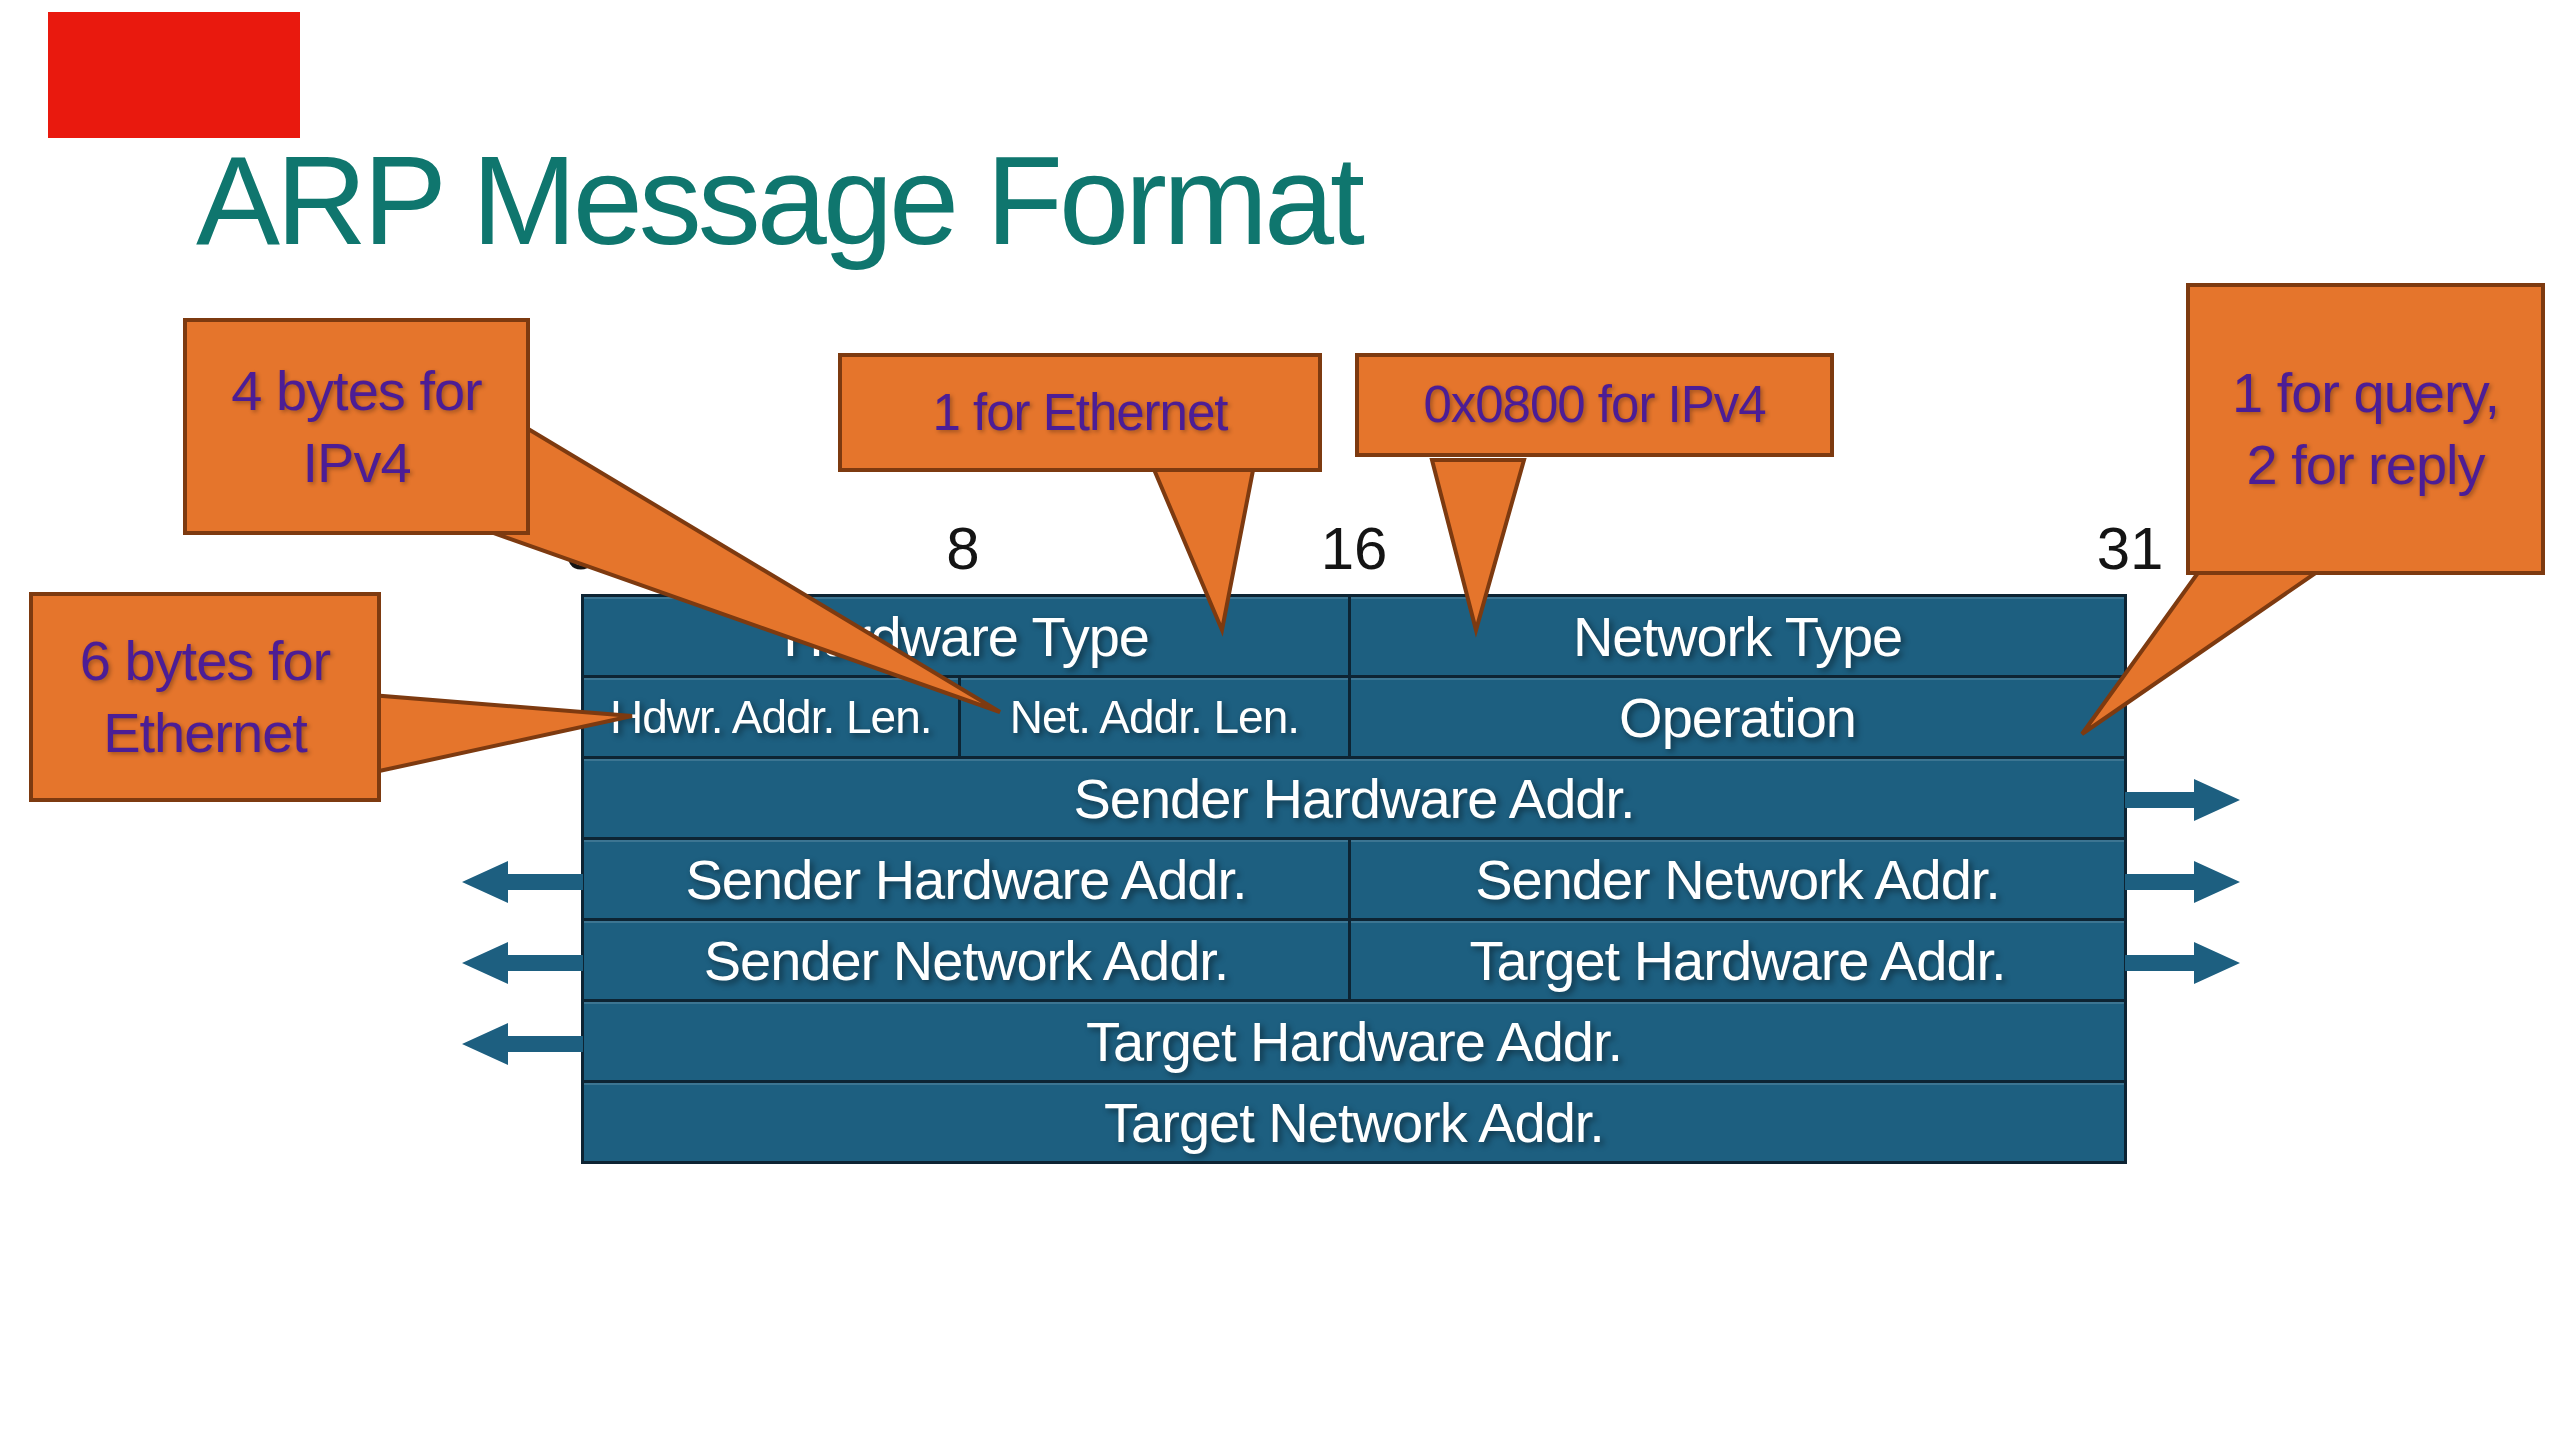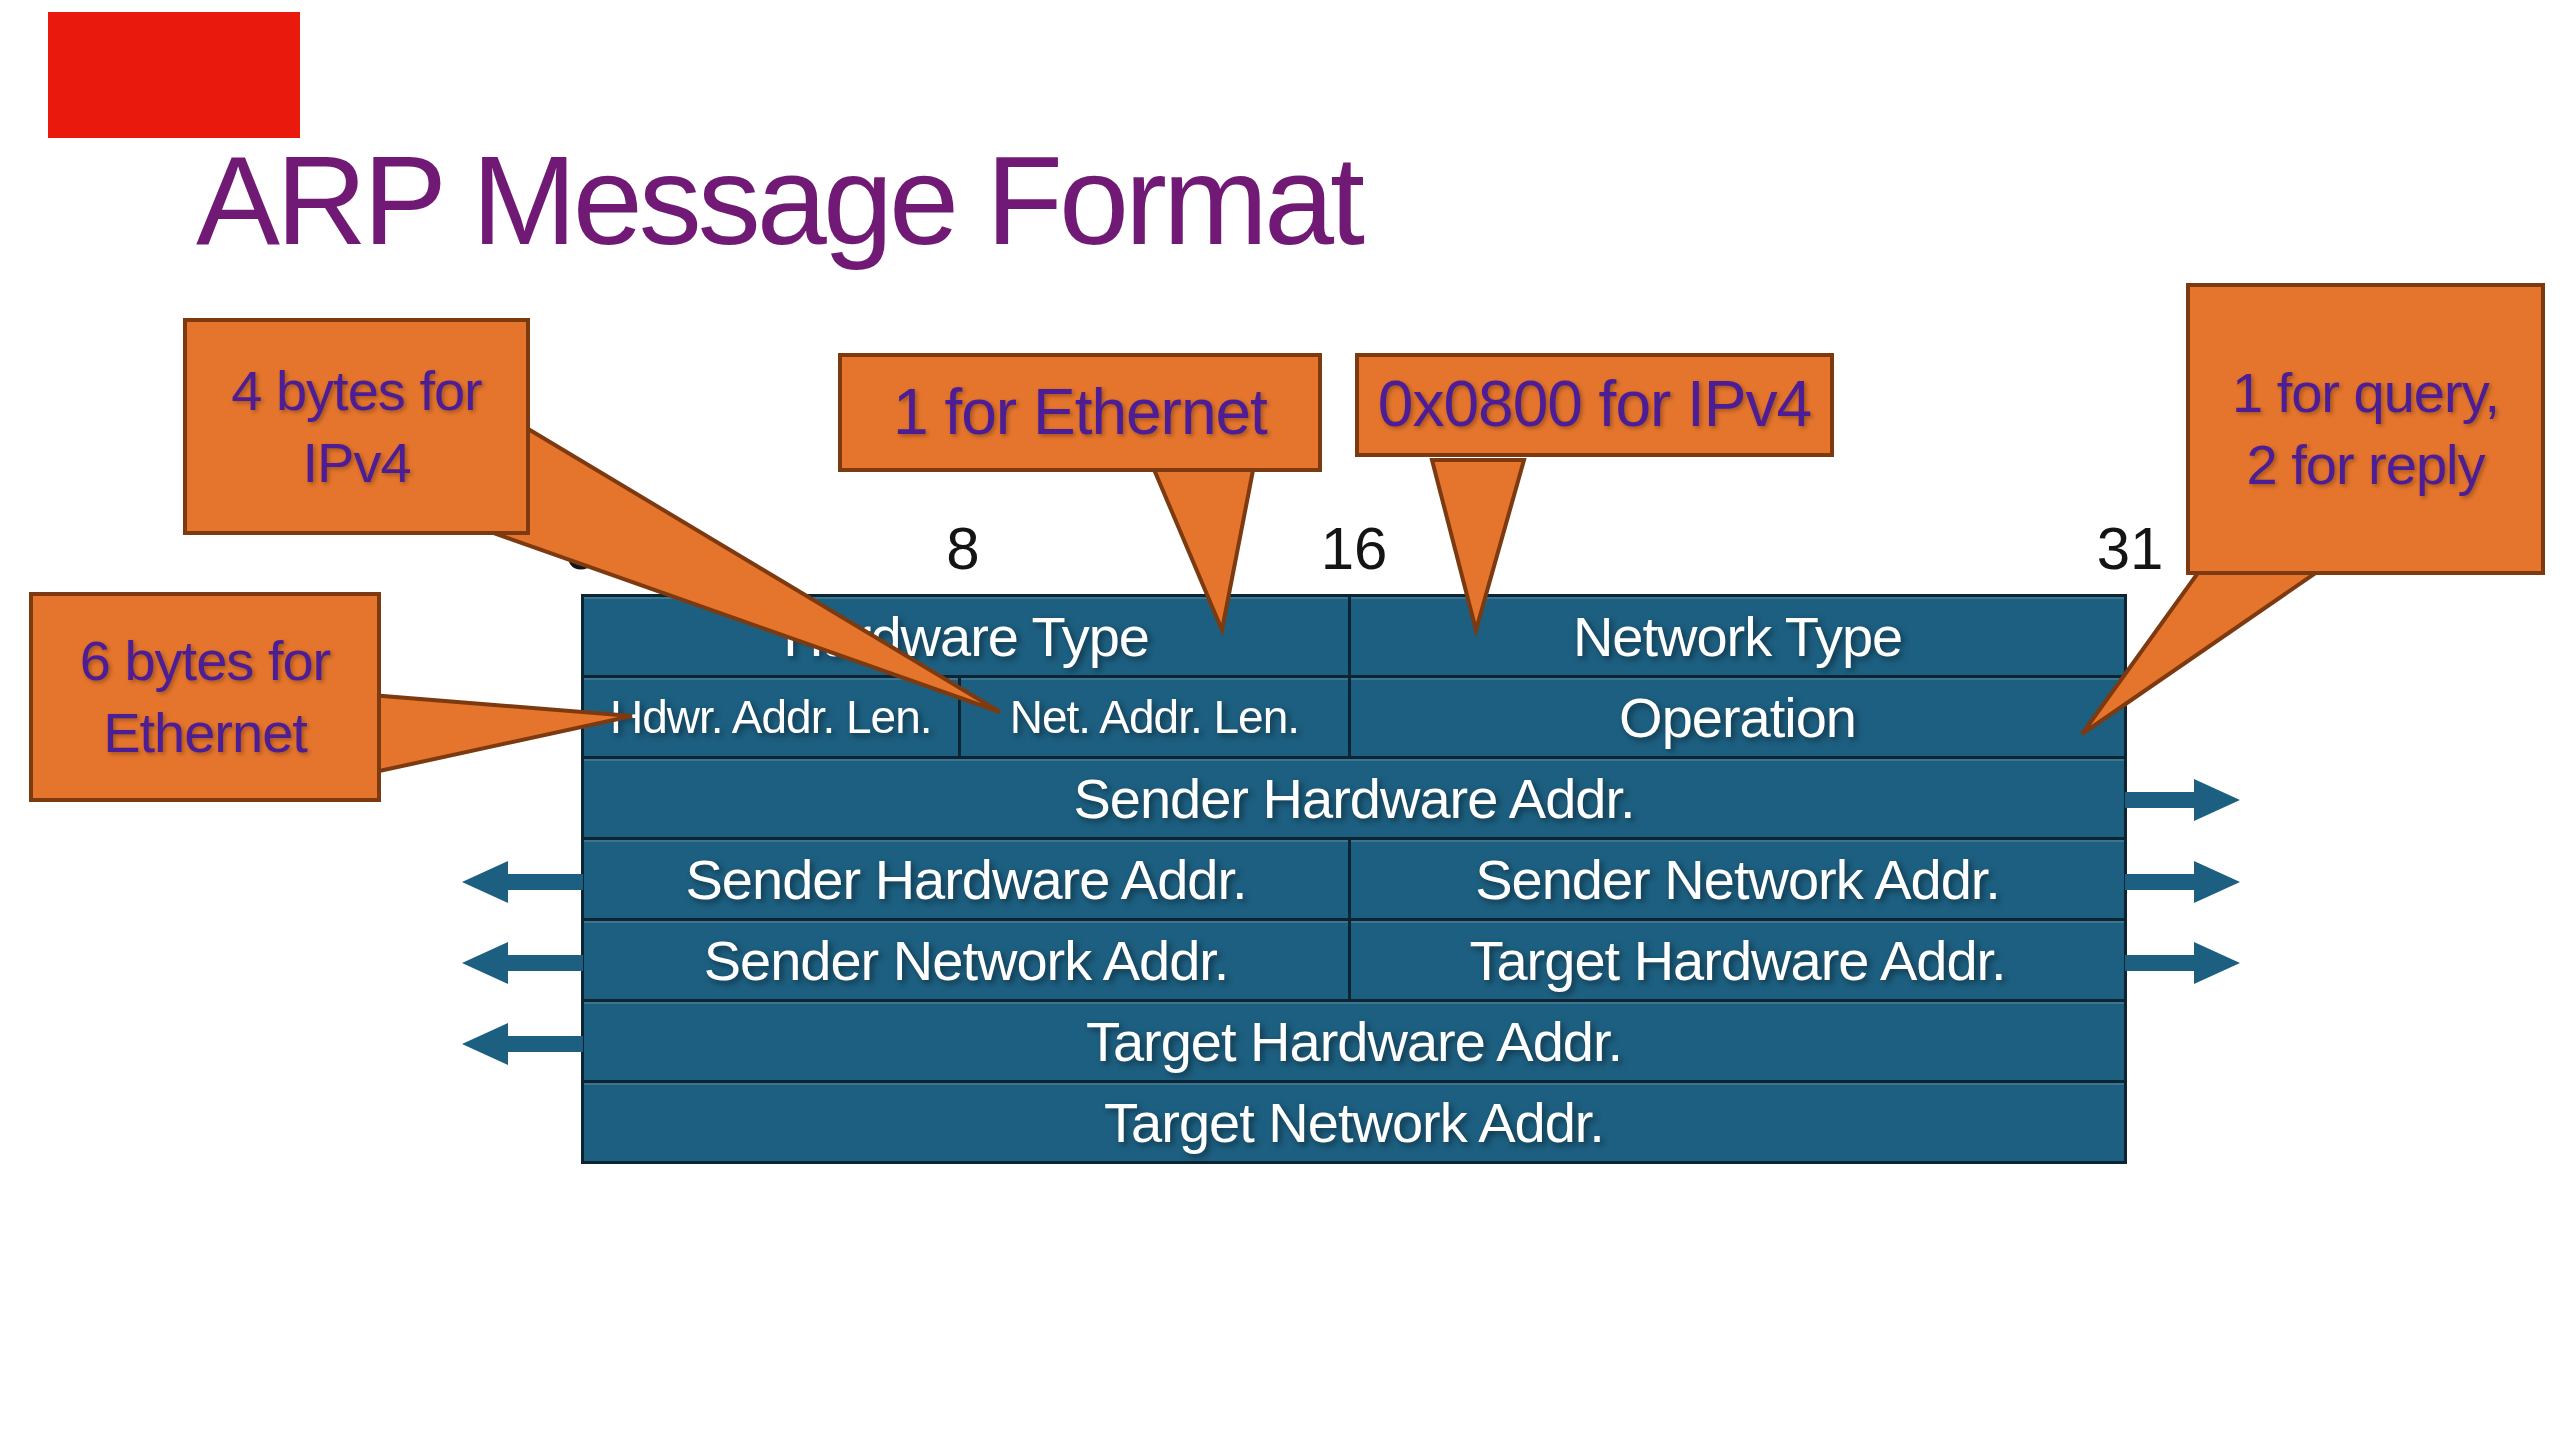--- a/index.html
+++ b/index.html
@@ -44,36 +44,36 @@
   .overlay{position:absolute;left:0;top:0;z-index:5;pointer-events:none;}
   
   .callout{
     position:absolute;z-index:6;box-sizing:border-box;
     background:var(--callout-fill);border:4px solid var(--callout-border);
     display:flex;flex-direction:column;align-items:center;justify-content:center;
     color:#4c1d95;text-align:center;
     text-shadow:2px 2px 4px rgba(0,0,0,0.30);letter-spacing:-1px;
   }
   .callout .ln{display:block;line-height:1.28;}
-  .co-1line{font-size:64px;}
+  .co-1line{font-size:51px;}
   .co-2line{font-size:56px;}
   #co-four{left:183px;top:318px;width:347px;height:217px;}
   #co-eth{left:838px;top:353px;width:484px;height:119px;}
   #co-hex{left:1355px;top:353px;width:479px;height:104px;justify-content:center;}
   #co-query{left:2149px;top:283px;width:359px;height:292px;margin-left:37px;}
   #co-six{left:29px;top:592px;width:352px;height:210px;text-align:right;}
 </style>
 </head>
 <body>
 
 <div class="canvas">
 
   <div class="marker" style="background: rgb(233, 25, 14);"></div>
 
-  <h1 class="title" style="color: #701a75;">ARP Message Format</h1>
+  <h1 class="title" style="color: #0f766e;">ARP Message Format</h1>
 
   <span class="bitlabel" style="left:581px">0</span>
   <span class="bitlabel" style="left:963px">8</span>
   <span class="bitlabel" style="left:1354px">16</span>
   <span class="bitlabel" style="left:2130px">31</span>
 
   <div class="msg-table">
     <div class="mrow">
       <div class="mcell w-half-l">Hardware Type</div>
       <div class="mcell w-half-r">Network Type</div>

